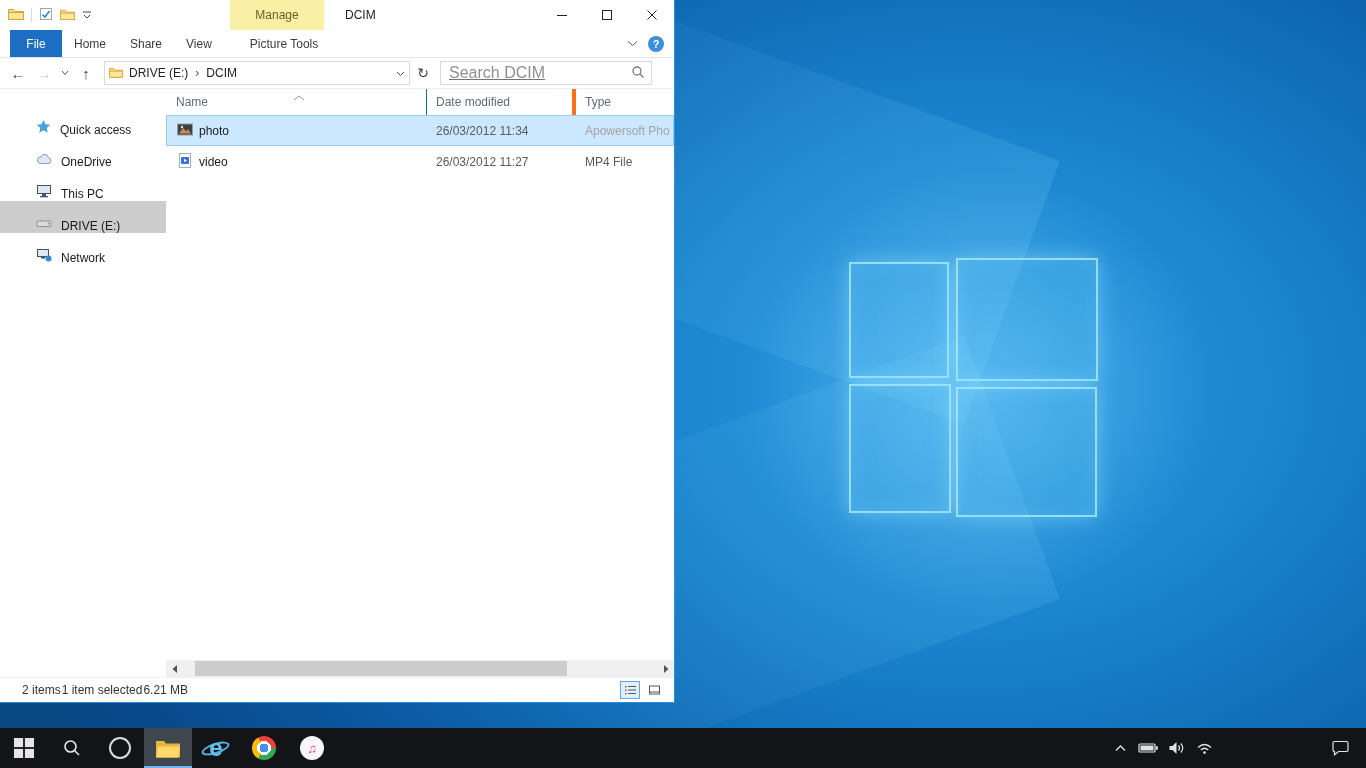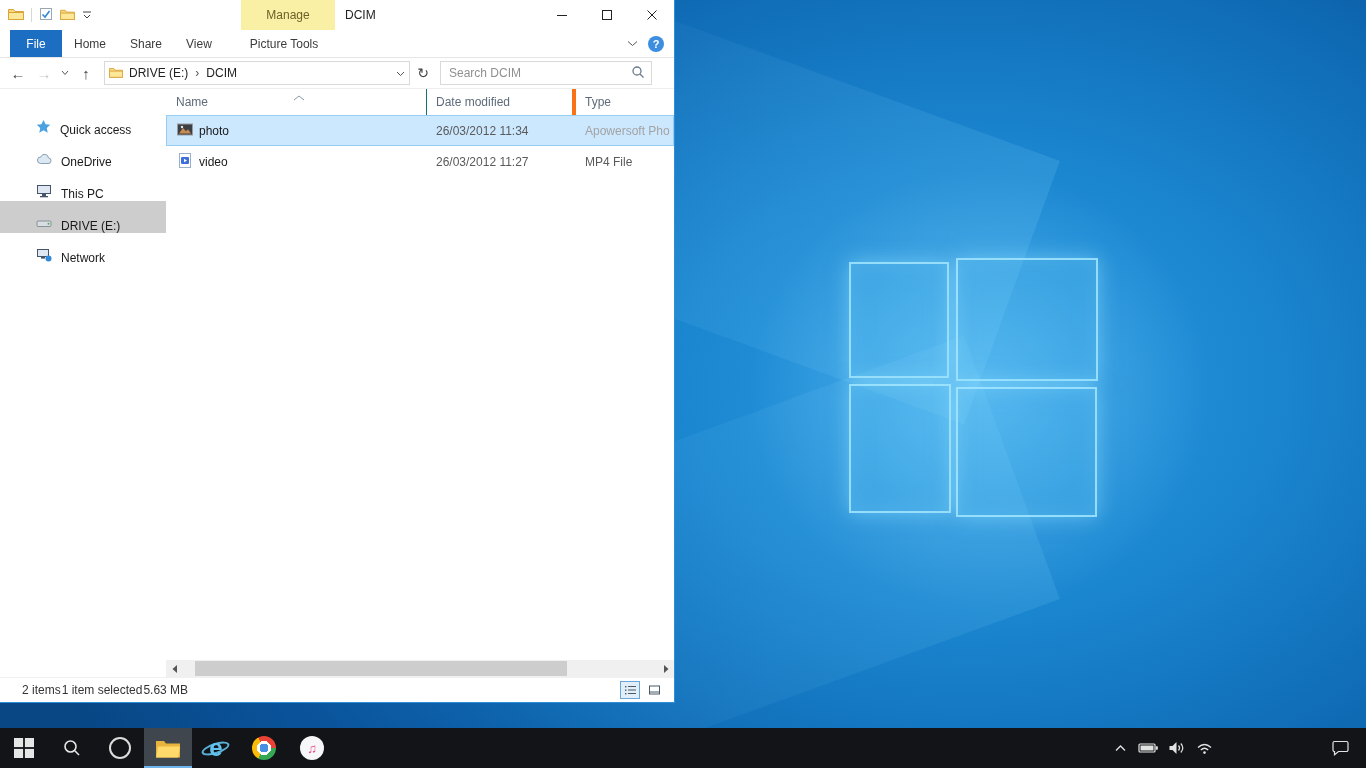--- a/index.html
+++ b/index.html
@@ -26,21 +26,21 @@
 
   
   .explorer{position:absolute;left:0;top:0;width:675px;height:703px;background:#fff;
     border-right:1px solid #2f8ed8;border-bottom:1px solid #2f8ed8;box-sizing:border-box;
     display:flex;flex-direction:column;}
   
   .titlebar{height:30px;flex:0 0 auto;position:relative;display:flex;align-items:center;}
   .qat{display:flex;align-items:center;gap:7px;padding-left:8px;}
   .qat-divider{width:1px;height:14px;background:#d8d8d8;}
   .qat button,.iconbtn{background:none;border:none;padding:0;margin:0;display:flex;align-items:center;justify-content:center;cursor:default;}
-  .manage-badge{position:absolute;left:241px;top:0;width:94px;height:30px;background:#f9efa5;
+  .manage-badge{position:absolute;left:230px;top:0;width:94px;height:30px;background:#f9efa5;
     display:flex;align-items:center;justify-content:center;color:#6c5f28;font-size:12px;}
   .win-title{position:absolute;left:345px;top:0;height:30px;display:flex;align-items:center;font-size:12px;color:#222;}
   .win-controls{position:absolute;right:0;top:0;height:30px;display:flex;}
   .winctl{width:45px;height:30px;display:flex;align-items:center;justify-content:center;background:none;border:none;}
   
   .tabsrow{height:27px;flex:0 0 auto;display:flex;align-items:stretch;position:relative;border-bottom:1px solid #e6e6e6;}
   .tab{display:flex;align-items:center;padding:0 12px;color:#3c3c3c;font-size:12px;background:none;border:none;}
   .tab-file{width:52px;justify-content:center;padding:0;margin-left:10px;background:#1b6ec2;color:#fff;}
   .tab-contextual{position:absolute;left:237px;top:0;width:94px;height:100%;justify-content:center;padding:0;color:#3c3c3c;}
   .tabs-right{margin-left:auto;display:flex;align-items:center;gap:10px;padding-right:10px;}
@@ -53,21 +53,21 @@
   .navbtn.disabled{color:#c8c8c8;}
   .navbtn.small{width:14px;}
   .addressbox{width:306px;height:24px;border:1px solid #d9d9d9;background:#fff;display:flex;align-items:center;
     padding:0 4px;box-sizing:border-box;margin-left:4px;}
   .crumb{padding:0 6px;color:#222;white-space:nowrap;}
   .crumb-sep{color:#555;padding:0 1px;}
   .addr-chevron{margin-left:auto;}
   .refreshbtn{width:22px;height:24px;background:none;border:none;font-size:14px;color:#454545;display:flex;align-items:center;justify-content:center;}
   .searchbox{width:212px;height:24px;border:1px solid #d9d9d9;background:#fff;display:flex;align-items:center;
     box-sizing:border-box;margin-left:4px;padding:0 6px;}
-  .searchbox input{flex:1;border:none;outline:none;font-family:inherit;font-size:12px;color:#a21caf;min-width:0;background:transparent;}
+  .searchbox input{flex:1;border:none;outline:none;font-family:inherit;font-size:16px;color:#737373;min-width:0;background:transparent;text-decoration:underline;}
   .searchbox input::placeholder{color:#909090;}
   
   .ex-body{flex:1;display:flex;min-height:0;}
   .sidebar{width:166px;flex:0 0 auto;padding-top:16px;box-sizing:border-box;}
   .side-item{height:32px;display:flex;align-items:flex-end;gap:9px;padding-left:36px;}
   .side-item.selected{background:#cdcdcd;}
   .side-item span.lbl{color:#1a1a1a;}
   
   .content{flex:1;display:flex;flex-direction:column;min-width:0;}
   .list-header{height:26px;display:flex;position:relative;color:#5f6b7a;align-items:center;flex:0 0 auto;}
@@ -349,21 +349,21 @@
                 <polygon points="1,0 1,8 5.5,4" fill="#555"></polygon>
               </svg>
           </button>
         </div>
       </div>
     </div>
 
     <div class="statusbar">
       <span>2 items</span>
       <span>1 item selected</span>
-      <span>5.63 MB</span>
+      <span>6.21 MB</span>
       <div class="view-toggles">
         <button class="vt selected">
           <svg width="13" height="12" viewBox="0 0 13 12">
               <line x1="4" y1="2.5" x2="12" y2="2.5" stroke="#4b5b66"></line>
               <line x1="4" y1="6" x2="12" y2="6" stroke="#4b5b66"></line>
               <line x1="4" y1="9.5" x2="12" y2="9.5" stroke="#4b5b66"></line>
               <rect x="1" y="2" width="1.4" height="1.4" fill="#4b5b66"></rect>
               <rect x="1" y="5.5" width="1.4" height="1.4" fill="#4b5b66"></rect>
               <rect x="1" y="9" width="1.4" height="1.4" fill="#4b5b66"></rect>
             </svg>

